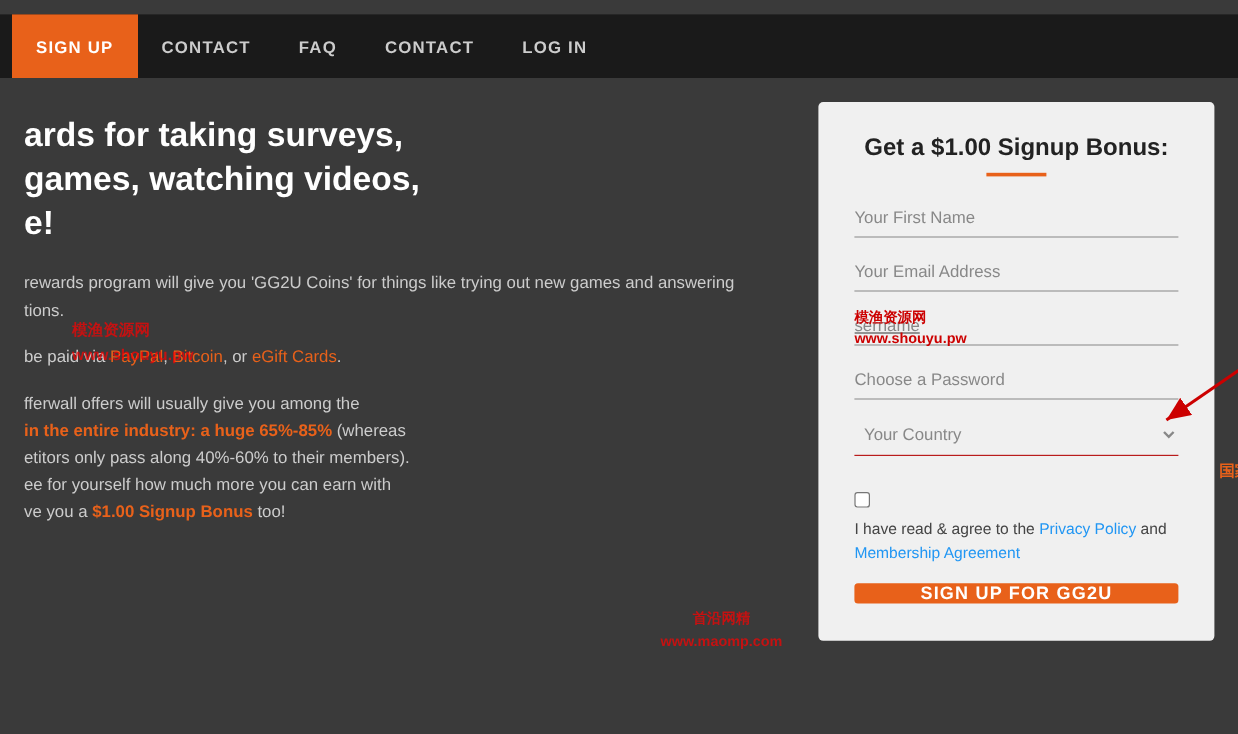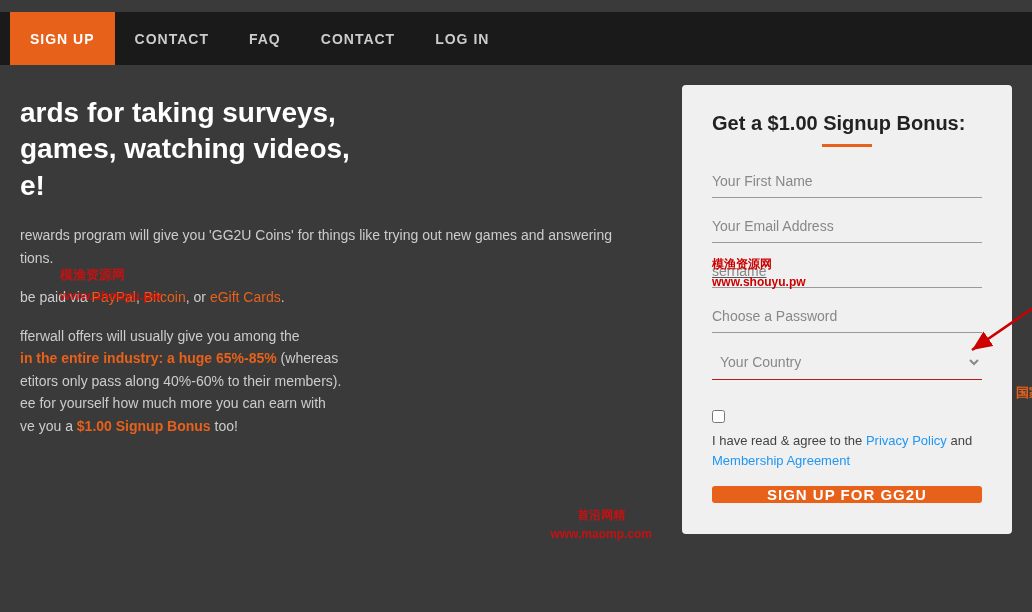--- a/index.html
+++ b/index.html
@@ -125,21 +125,21 @@
       align-items: flex-start;
       justify-content: center;
     }
     .signup-card {
       background-color: #f0f0f0;
       border-radius: 4px;
       padding: 25px 30px 30px 30px;
       width: 340px;
     }
     .signup-card h2 {
-      text-align: left;
+      text-align: center;
       font-size: 20px;
       font-weight: 700;
       color: #222;
       margin-bottom: 8px;
       line-height: 1.3;
     }
     .divider-line {
       width: 50px;
       height: 3px;
       background-color: #e8611a;

